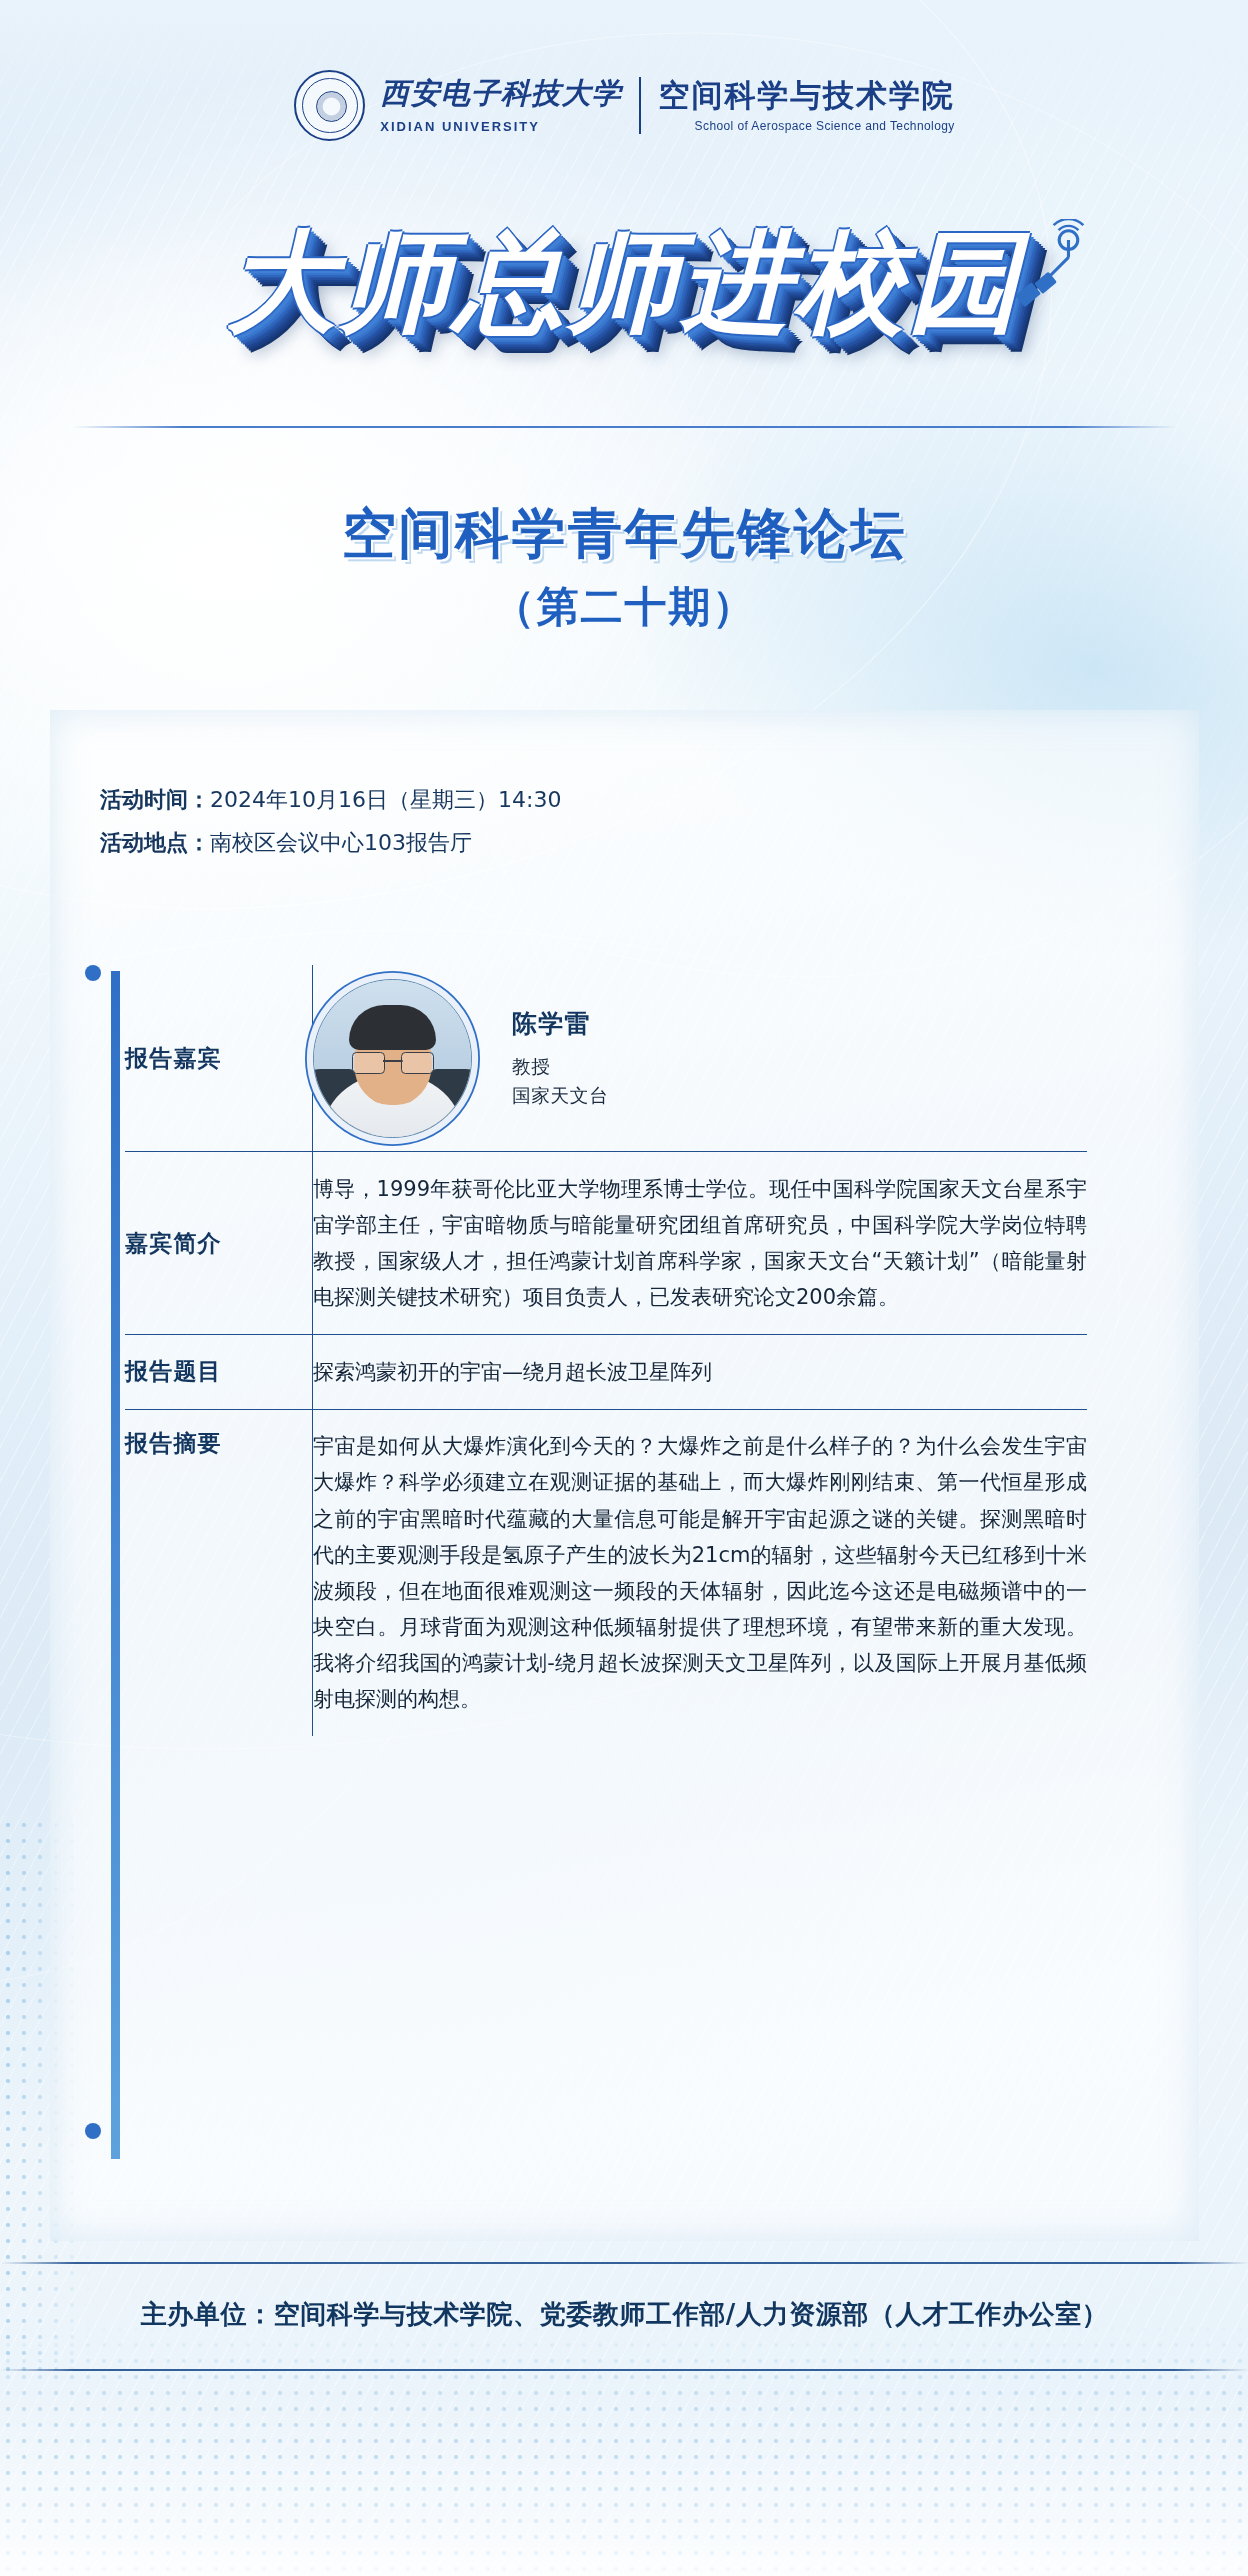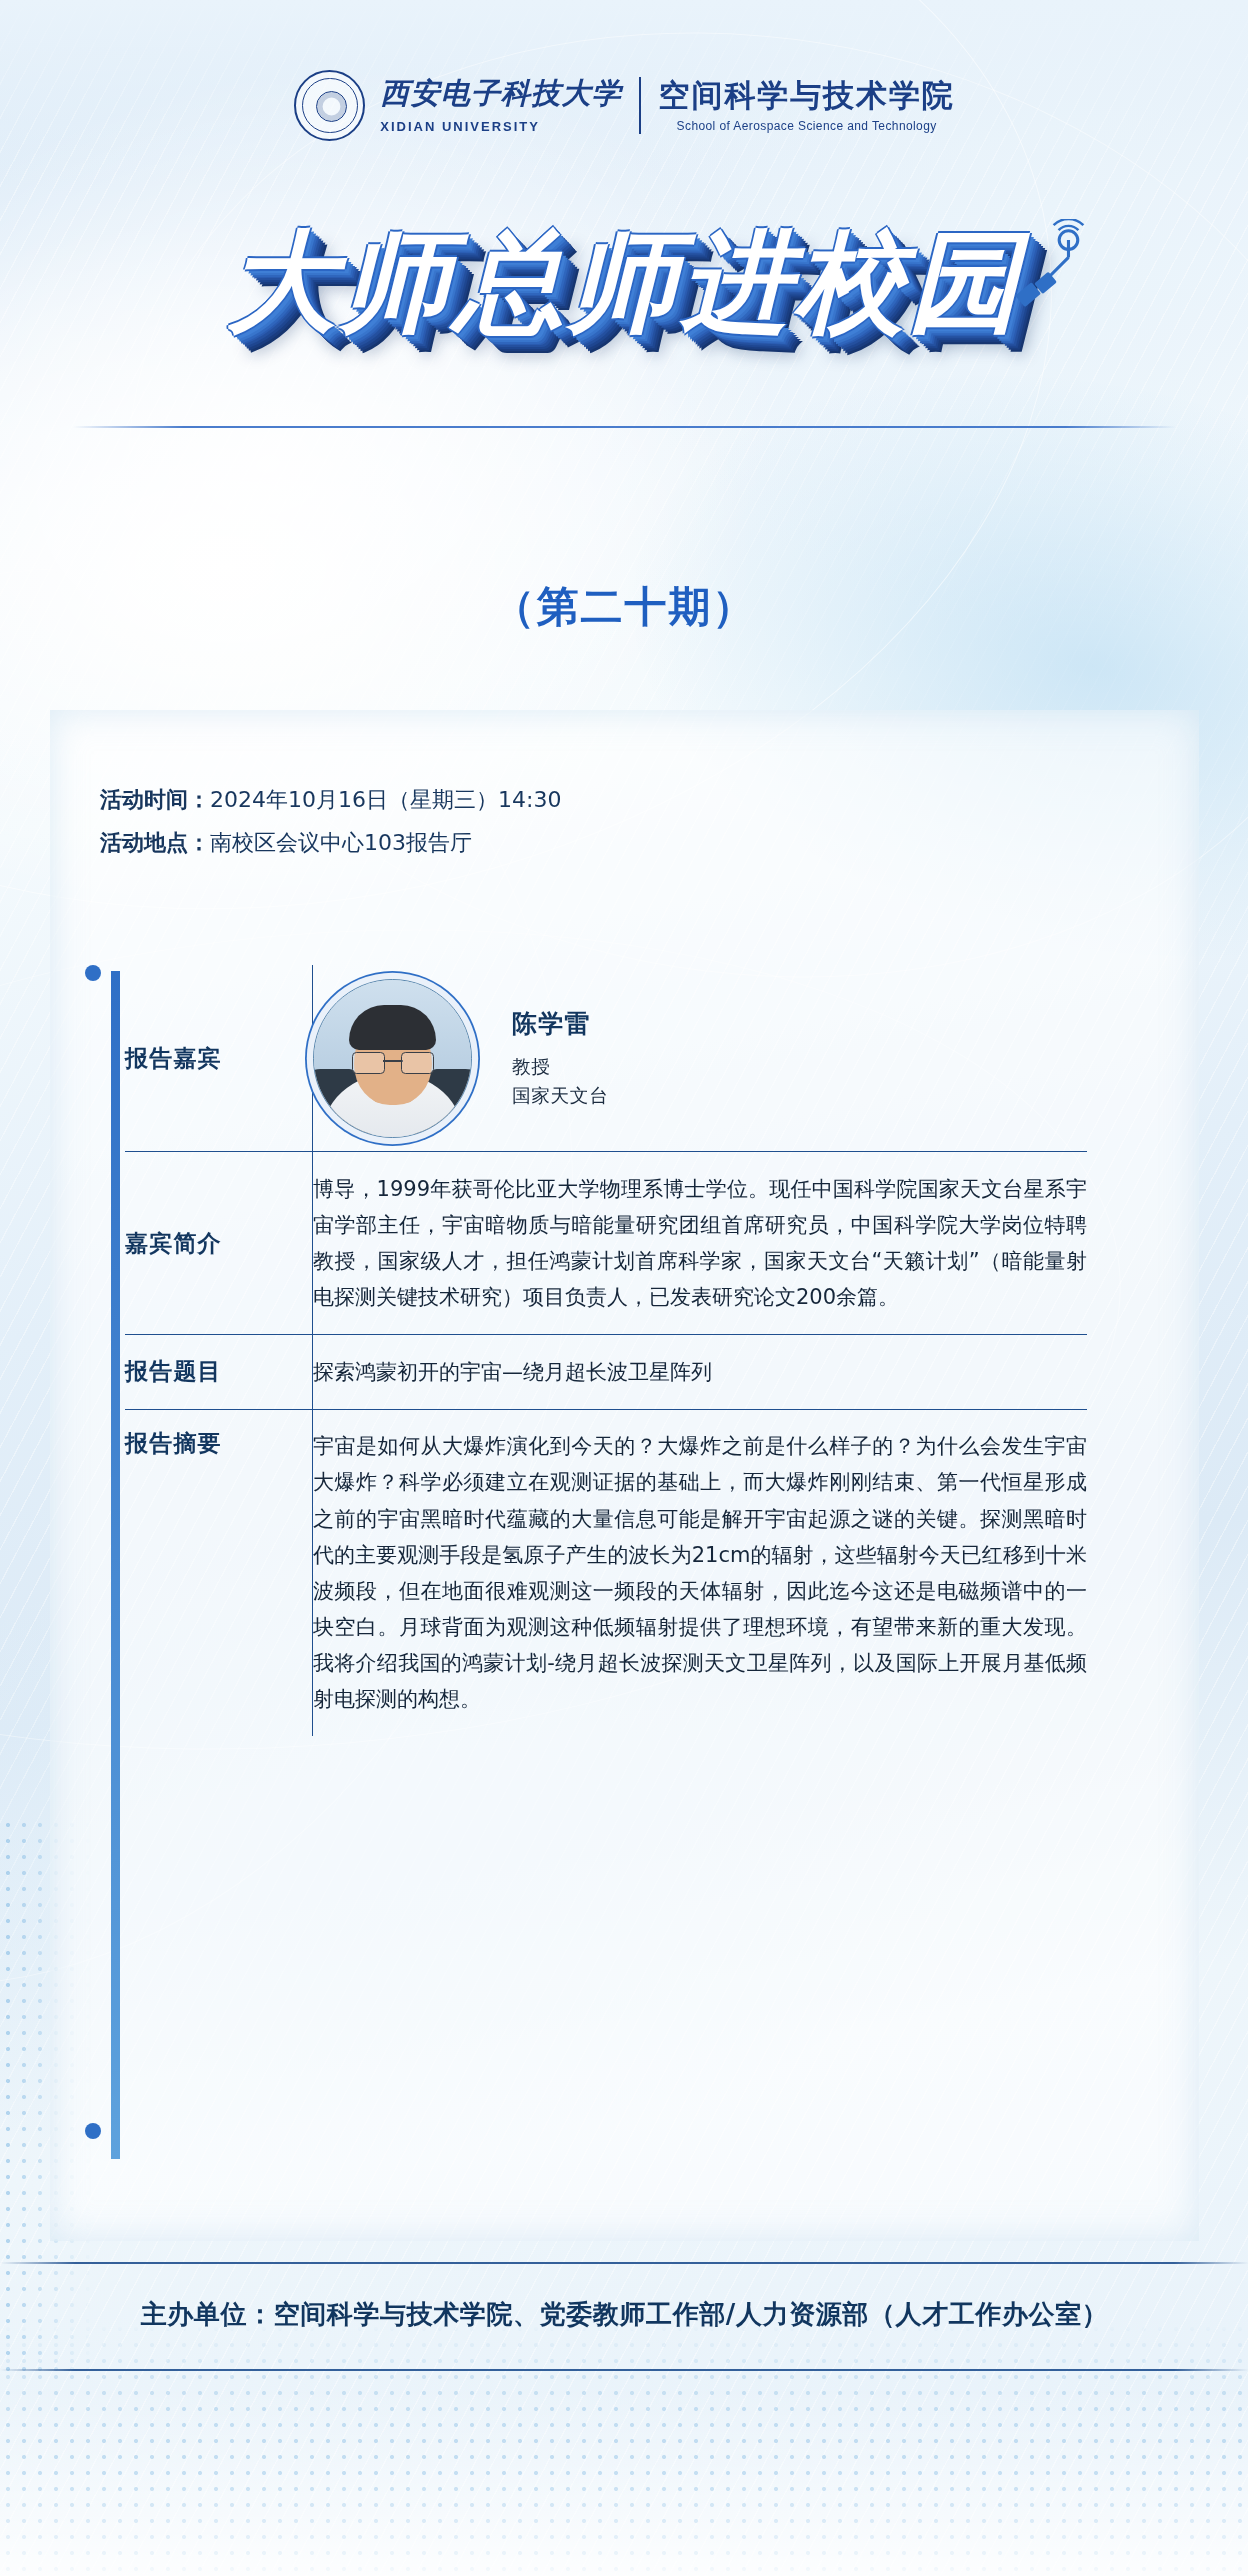--- a/index.html
+++ b/index.html
@@ -163,21 +163,21 @@
     margin-top: 9px;
     white-space: nowrap;
   }
   .logo-divider {
     width: 1.9px;
     height: 57px;
     background: #1b3f86;
     margin: 0 17.4px 0 0;
     flex: none;
   }
-  .dept-block { text-align: center; }
+  .dept-block { text-align: right; }
   .dept-cn {
     font-family: "DejaVu Sans", "Liberation Sans", sans-serif;
     font-size: 31px;
     font-weight: 700;
     color: #1b3f86;
     letter-spacing: 1.9px;
     line-height: 1.15;
     white-space: nowrap;
   }
   .dept-en {
@@ -490,20 +490,21 @@
       <path d="M80 10 a34 34 0 0 1 48 0" stroke-width="4"></path>
     </g>
     <g fill="#2f6fc6">
       <rect x="52" y="92" width="30" height="22" rx="3" transform="rotate(-40 67 103)"></rect>
       <rect x="22" y="110" width="34" height="24" rx="3" transform="rotate(-40 39 122)"></rect>
     </g>
   </svg>
 
   <div class="title-rule"></div>
 
+  <div class="forum-title">空间科学青年先锋论坛</div>
   <div class="forum-sub">（第二十期）</div>
 
   <div class="card"></div>
 
   <div class="meta">
     <div class="meta-row">
       <b>活动时间：</b><span>2024年10月16日（星期三）14:30</span>
     </div>
     <div class="meta-row">
       <b>活动地点：</b><span>南校区会议中心103报告厅</span>

